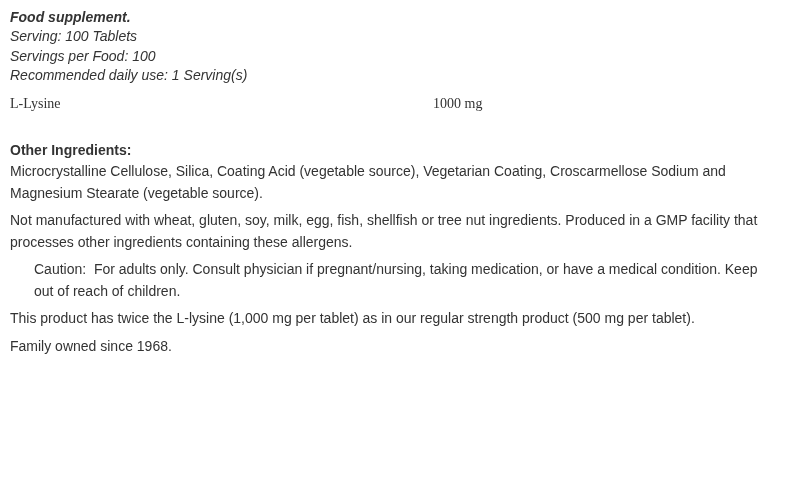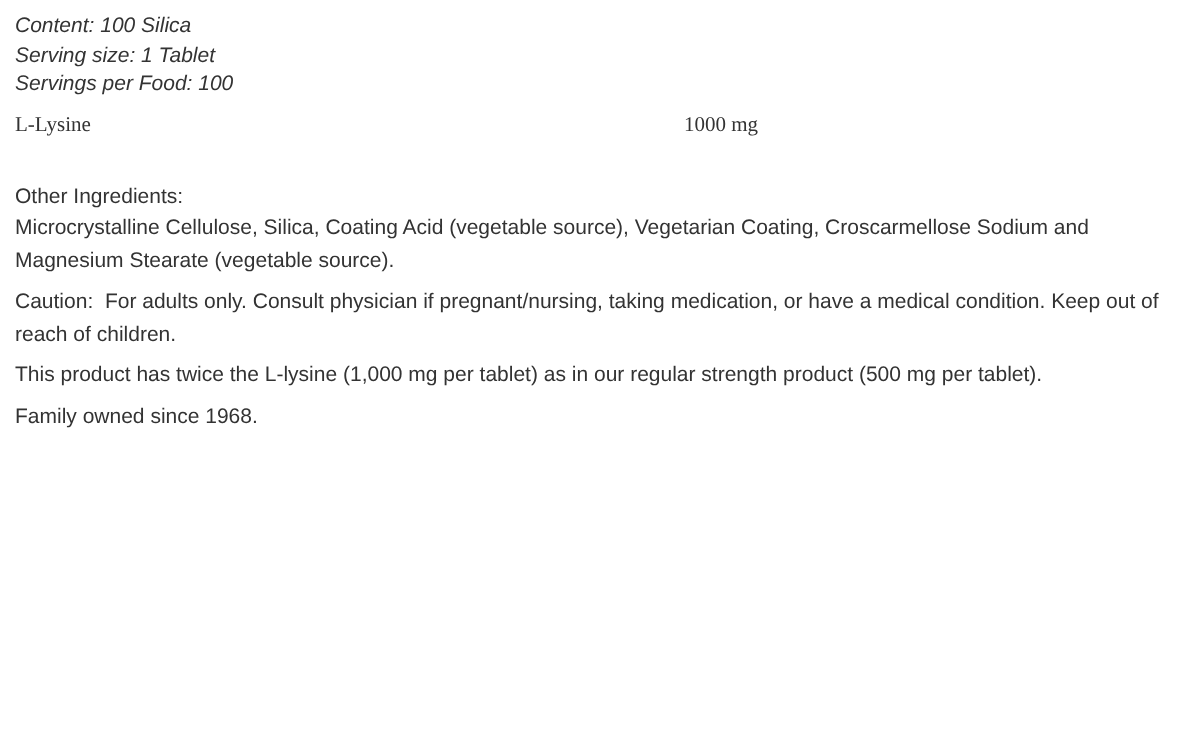--- a/index.html
+++ b/index.html
@@ -25,56 +25,58 @@
     line-height: 19.5px;
   }
   .nutrient-block {
     margin-top: 7px;
     line-height: 22px;
     font-family: Liberation Serif, serif;
   }
   .nutrient-line { position: relative; }
   .nutrient-amount {
     position: absolute;
-    left: 446px;
+    left: 423px;
     top: 0;
   }
   .oi-heading {
-    font-weight: normal;
+    font-weight: bold;
     margin-top: 25px;
     line-height: 21.5px;
   }
   p.body-text {
     margin: 0 0 6px 0;
     line-height: 21.5px;
     max-width: 766px;
   }
-  p.pre { white-space: pre-wrap; }
+  p.pre { white-space: pre-wrap; margin-left: 24px; }
 </style>
 </head>
 <body>
 
 <div class="page">
 
   <div>
-    <div class="meta-line">Content: 100 Silica</div>
-    <div class="meta-line">Serving size: 1 Tablet</div>
+    <div class="meta-title">Food supplement.</div>
+    <div class="meta-line">Serving: 100 Tablets</div>
     <div class="meta-line">Servings per Food: 100</div>
+    <div class="meta-line">Recommended daily use: 1 Serving(s)</div>
   </div>
 
   <div class="nutrient-block">
     <div class="nutrient-line">
       <span>L-Lysine</span>
       <span class="nutrient-amount">1000 mg</span>
     </div>
   </div>
 
   <div class="oi-heading">Other Ingredients:</div>
   <p class="body-text">Microcrystalline Cellulose, Silica, Coating Acid (vegetable source), Vegetarian Coating, Croscarmellose Sodium and Magnesium Stearate (vegetable source).</p>
 
+  <p class="body-text">Not manufactured with wheat, gluten, soy, milk, egg, fish, shellfish or tree nut ingredients. Produced in a GMP facility that processes other ingredients containing these allergens.</p>
 
   <p class="body-text pre">Caution:  For adults only. Consult physician if pregnant/nursing, taking medication, or have a medical condition. Keep out of reach of children.</p>
 
   <p class="body-text">This product has twice the L-lysine (1,000 mg per tablet) as in our regular strength product (500 mg per tablet).</p>
 
 
 
 
   <p class="body-text">Family owned since 1968.</p>
 

